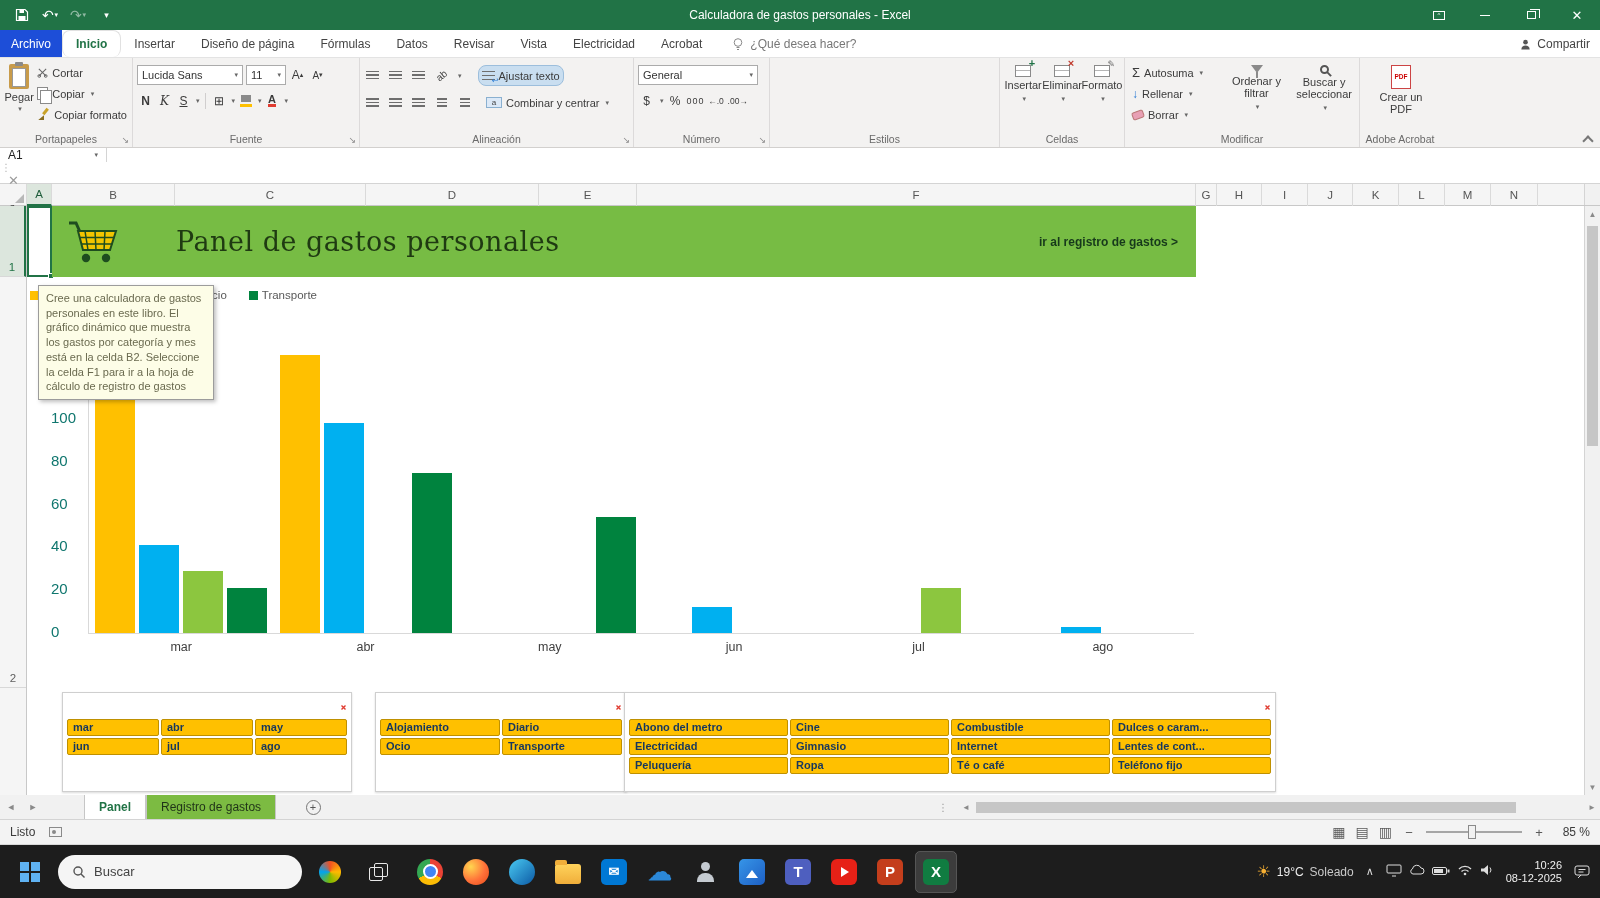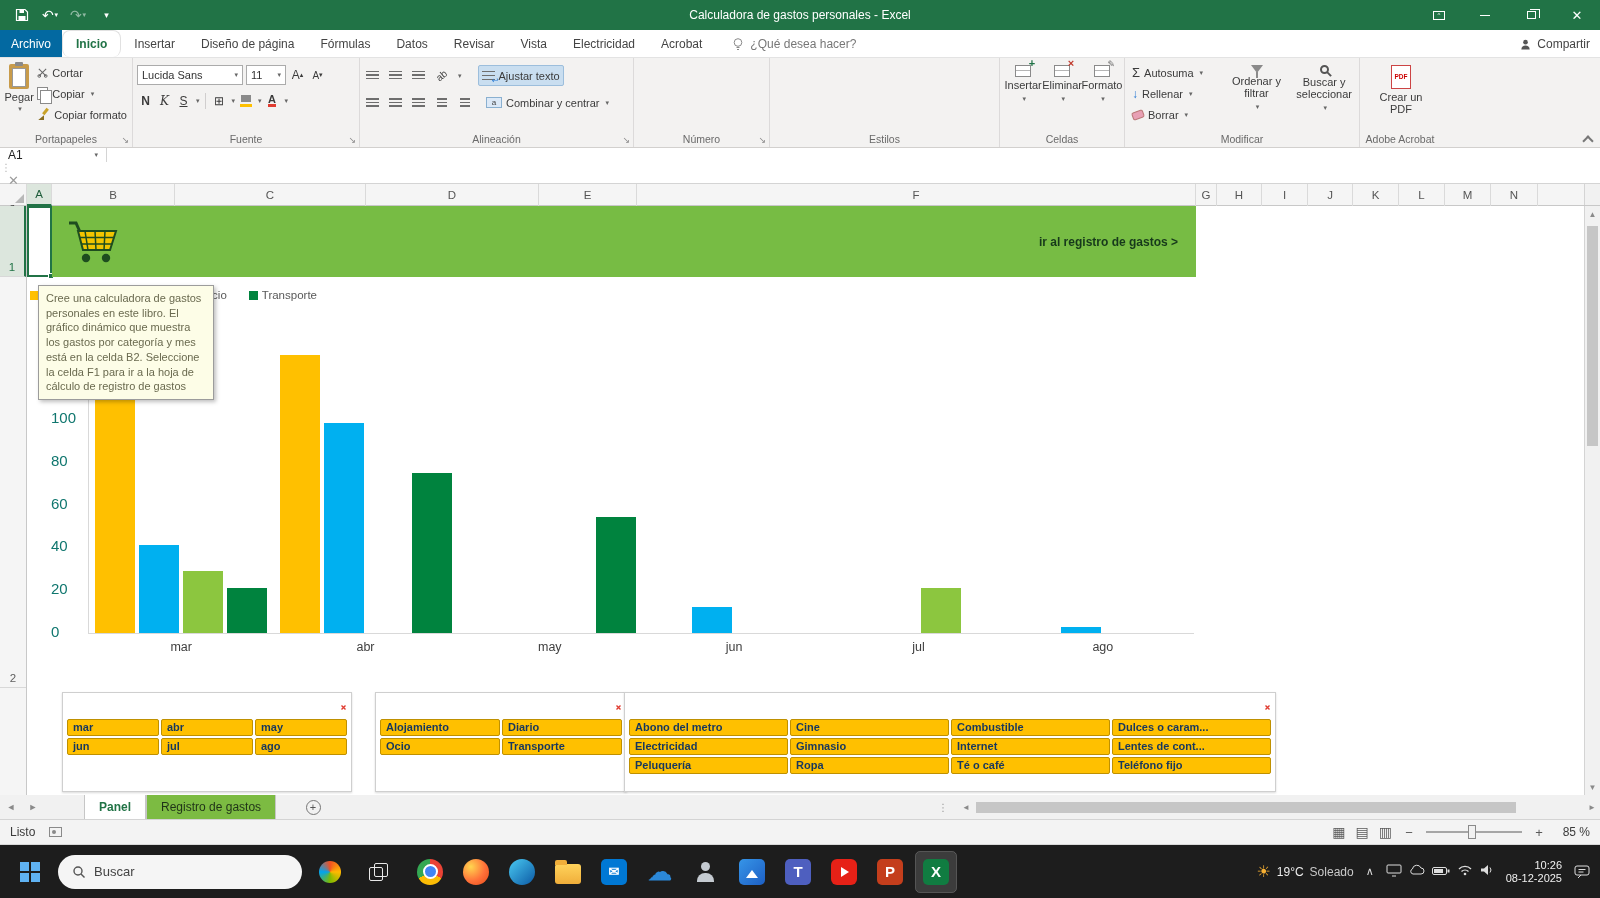--- a/index.html
+++ b/index.html
@@ -16,40 +16,40 @@
   #title-text{position:absolute;left:0;right:0;top:0;height:30px;line-height:30px;text-align:center;font-size:12px;color:#fff;pointer-events:none;}
   .win-controls{margin-left:auto;display:flex;z-index:2;}
   .win-btn{width:46px;height:30px;display:flex;align-items:center;justify-content:center;font-size:13px;color:#fff;}
   .min-glyph{width:10px;height:1px;background:#fff;display:inline-block;}
   .restore-glyph{width:9px;height:8px;border:1px solid #fff;position:relative;display:inline-block;}
   .restore-glyph::before{content:"";position:absolute;top:-3px;left:2px;width:9px;height:8px;border-top:1px solid #fff;border-right:1px solid #fff;}
   .ribopt-glyph{width:12px;height:9px;border:1px solid #fff;display:inline-flex;align-items:center;justify-content:center;font-size:6px;}
 
   
   #tabrow{position:relative;height:28px;background:#fff;display:flex;align-items:stretch;border-bottom:1px solid #E3E3E3;}
-  .file-tab{width:62px;background:#0369a1;color:#fff;display:flex;align-items:center;justify-content:center;font-size:12px;}
+  .file-tab{width:62px;background:#1d4ed8;color:#fff;display:flex;align-items:center;justify-content:center;font-size:12px;}
   #ribbon-tabs{display:flex;}
   .rtab{padding:0 13px;display:flex;align-items:center;font-size:12px;color:#444;border-radius:8px;}
   .rtab.active{color:#217346;font-weight:700;background:#fff;border:1px solid #E1E1E1;border-bottom:none;}
   .tellme{display:flex;align-items:center;gap:5px;margin-left:16px;color:#777;}
   .share{position:absolute;right:10px;top:0;height:28px;display:flex;align-items:center;gap:5px;color:#444;}
 
   
   #ribbon{position:relative;height:90px;background:#F3F2F1;border-bottom:1px solid #D2D0CE;display:flex;}
   .rgroup{position:relative;padding:4px 2px 18px 4px;border-right:1px solid #DCDADA;height:100%;}
   .rg-label{position:absolute;bottom:2px;left:0;right:0;text-align:center;font-size:10.5px;color:#6A6A6A;}
   .rg-launcher{position:absolute;bottom:2px;right:3px;font-size:9px;color:#8A8A8A;}
   .rg-body{height:68px;}
   .row{display:flex;align-items:center;}
   .col{display:flex;flex-direction:column;}
   .caret{font-size:7px;color:#666;margin-left:2px;}
   .rbtn-lg{width:46px;display:flex;flex-direction:column;align-items:center;justify-content:flex-start;gap:2px;font-size:11px;color:#3B3B3B;padding-top:2px;}
   .rbtn-xl{display:flex;flex-direction:column;align-items:center;gap:2px;font-size:11px;color:#3B3B3B;text-align:center;line-height:12px;padding-top:3px;}
   .rbtn-sm{display:flex;align-items:center;gap:4px;height:21px;font-size:11px;color:#3B3B3B;padding:0 3px;white-space:nowrap;}
-  .rbtn-sm.hl{background:#C9DEF0;border:1px solid #9CBEDC;border-radius:2px;}
+  .rbtn-sm.hl{background:#C9DEF0;border:1px solid #9CBEDC;border-radius:8px;}
   .small-stack{justify-content:flex-start;}
   .combo{background:#fff;border:1px solid #ABABAB;height:20px;padding:8px 4px;display:flex;align-items:center;justify-content:space-between;font-size:11px;color:#333;}
   .tbtn{min-width:17px;height:19px;display:inline-flex;align-items:center;justify-content:center;font-size:12px;color:#3B3B3B;}
   .tbtn.b{font-weight:800;}
   .tbtn.i{font-style:italic;font-family:"DejaVu Serif",serif;}
   .tbtn.u{text-decoration:underline;}
   .sep-v{width:1px;height:16px;background:#D0CECE;margin:0 3px;}
   .tiny{font-size:7px;}
   .bars{width:13px;height:9px;background:repeating-linear-gradient(to bottom,#6E6E6E 0 1.5px,transparent 1.5px 3.5px);display:inline-block;}
   .ic-clipboard{width:20px;height:25px;background:#C89B4A;border-radius:2px;position:relative;display:inline-block;}
@@ -382,20 +382,34 @@
             <span>Combinar y centrar</span>
             <span class="caret">▾</span>
           </div>
         </div>
       </div>
       <div class="rg-label">Alineación</div>
       <span class="rg-launcher">↘</span>
     </div>
 
     <div class="rgroup" style="width:136px">
+      <div class="rg-body col" style="gap:6px;padding-top:3px;">
+        <div class="combo" style="width:120px">
+          <span>General</span>
+          <span class="caret">▾</span>
+        </div>
+        <div class="row" style="gap:3px;">
+          <span class="tbtn">$</span>
+          <span class="caret">▾</span>
+          <span class="tbtn">%</span>
+          <span class="tbtn" style="font-size:9px;letter-spacing:1px">000</span>
+          <span class="tbtn" style="font-size:8.5px">←.0</span>
+          <span class="tbtn" style="font-size:8.5px">.00→</span>
+        </div>
+      </div>
       <div class="rg-label">Número</div>
       <span class="rg-launcher">↘</span>
     </div>
 
     <div class="rgroup" style="width:230px">
       <div class="rg-label">Estilos</div>
     </div>
 
     <div class="rgroup" style="width:125px">
       <div class="rg-body row" style="justify-content:space-around;align-items:flex-start;">
@@ -515,20 +529,21 @@
 
     <div id="banner">
       <svg id="cart" width="58" height="48" viewBox="0 0 58 48">
         <path d="M3 5h7l4 9" stroke="#1E4D1F" stroke-width="3" fill="none"></path>
         <path d="M12 13h38l-6 19H17z" fill="#F2C500" stroke="#1E4D1F" stroke-width="2"></path>
         <path d="M19 13l3 19M29 13l1 19M39 13l-1 19" stroke="#1E4D1F" stroke-width="1.5" fill="none"></path>
         <path d="M13.5 19.5h35M15.5 26h31" stroke="#1E4D1F" stroke-width="1.5"></path>
         <circle cx="20" cy="40" r="4.2" fill="#1E4D1F"></circle>
         <circle cx="40" cy="40" r="4.2" fill="#1E4D1F"></circle>
       </svg>
+      <span id="banner-title">Panel de gastos personales</span>
       <span id="banner-link">ir al registro de gastos &gt;</span>
     </div>
 
     <div id="tooltip">Cree una calculadora de gastos personales en este libro. El gráfico dinámico que muestra los gastos por categoría y mes está en la celda B2. Seleccione la celda F1 para ir a la hoja de cálculo de registro de gastos</div>
 
     <div id="chart-legend">
         <span class="legend-item">
           <span class="legend-swatch" style="background: rgb(255, 192, 0);"></span>
           <span>Alojamiento</span>
         </span>

